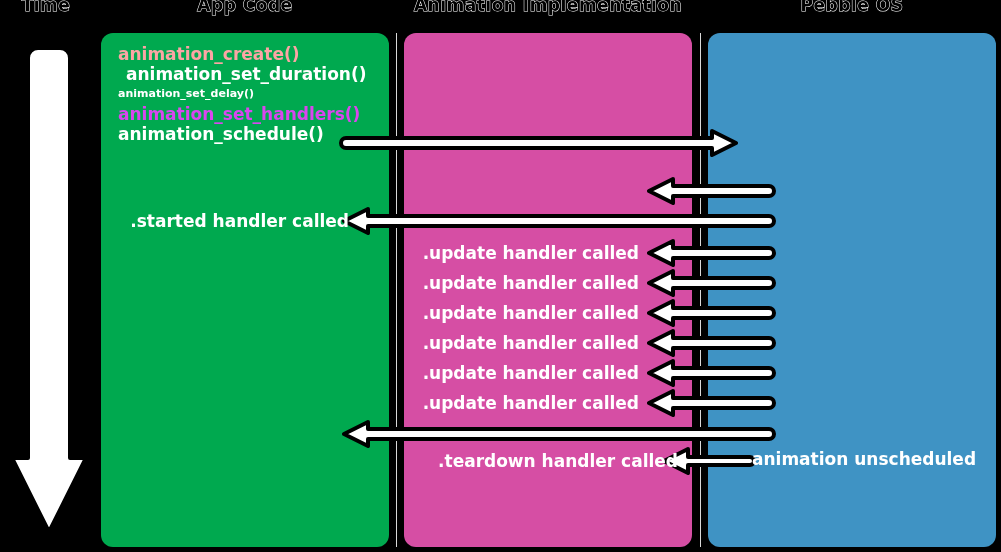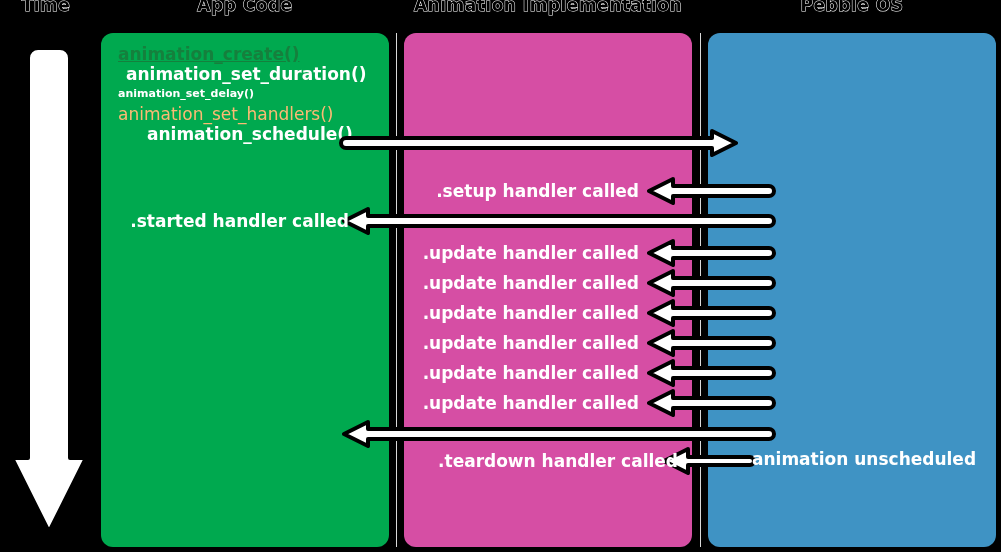--- a/index.html
+++ b/index.html
@@ -72,41 +72,40 @@
                L 76 418
                L 39 492
                L 2 418
                L 18 418
                L 18 18
                A 10 10 0 0 1 28 8 Z" fill="#ffffff" stroke="#000000" stroke-width="4" stroke-linejoin="round"></path>
     </svg>
   </div>
 
   <div style="position:absolute;left:118px;top:44px;width:270px;">
-    <div style="font-size:17px;font-weight:bold;color:#15803d;line-height:20px;white-space:nowrap;text-decoration:underline;">animation_create()</div>
+    <div style="font-size:17px;font-weight:bold;color:#fca5a5;line-height:20px;white-space:nowrap;">animation_create()</div>
     <div style="font-size:17px;font-weight:bold;color:#ffffff;line-height:20px;white-space:nowrap;margin-left:8px;">animation_set_duration()</div>
     <div style="font-size:11px;font-weight:bold;color:#ffffff;line-height:20px;white-space:nowrap;">animation_set_delay()</div>
-    <div style="font-size:17px;font-weight:normal;color:#fdba74;line-height:20px;white-space:nowrap;">animation_set_handlers()</div>
-    <div style="font-size:17px;font-weight:bold;color:#ffffff;line-height:20px;white-space:nowrap;margin-left:29px;">animation_schedule()</div>
+    <div style="font-size:17px;font-weight:bold;color:#d946ef;line-height:20px;white-space:nowrap;">animation_set_handlers()</div>
+    <div style="font-size:17px;font-weight:bold;color:#ffffff;line-height:20px;white-space:nowrap;">animation_schedule()</div>
   </div>
 
   <div class="msg-arrow" style="left:340px;top:128px;width:400px;">
     <svg width="400" height="30" viewBox="0 0 400 30">
       <path d="M 6 10 L 372 10 L 372 3 L 396 15 L 372 27 L 372 20 L 6 20
                A 5 5 0 0 1 6 10 Z" fill="#ffffff" stroke="#000000" stroke-width="4" stroke-linejoin="round"></path>
     </svg>
   </div>
 
   <div class="msg-arrow" style="left:645px;top:176px;width:130px;">
     <svg width="130" height="30" viewBox="0 0 130 30">
       <path d="M 124 10 L 28 10 L 28 3 L 4 15 L 28 27 L 28 20 L 124 20
                A 5 5 0 0 0 124 10 Z" fill="#ffffff" stroke="#000000" stroke-width="4" stroke-linejoin="round"></path>
     </svg>
   </div>
-  <div class="msg-label lbl-right" style="left:404px;top:176px;width:235px;">.setup handler called</div>
 
   <div class="msg-arrow" style="left:340px;top:206px;width:435px;">
     <svg width="435" height="30" viewBox="0 0 435 30">
       <path d="M 429 10 L 28 10 L 28 3 L 4 15 L 28 27 L 28 20 L 429 20
                A 5 5 0 0 0 429 10 Z" fill="#ffffff" stroke="#000000" stroke-width="4" stroke-linejoin="round"></path>
     </svg>
   </div>
   <div class="msg-label lbl-right" style="left:92px;top:206px;width:234px;margin-left:23px;">.started handler called</div>
 
   <div class="msg-arrow" style="left:645px;top:238px;width:130px;">

